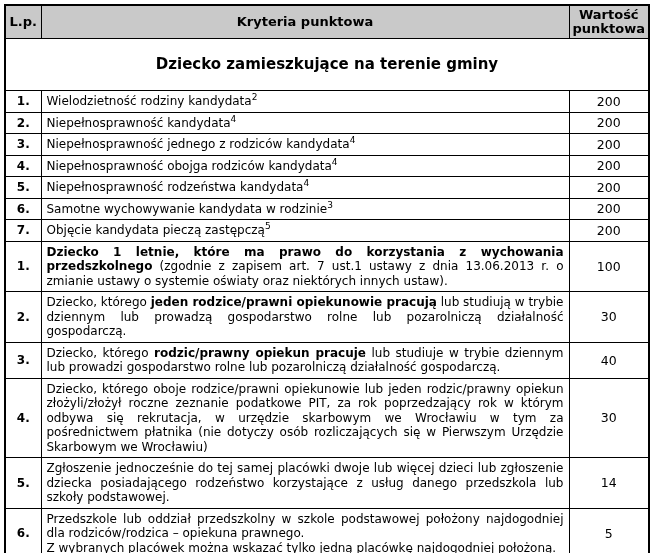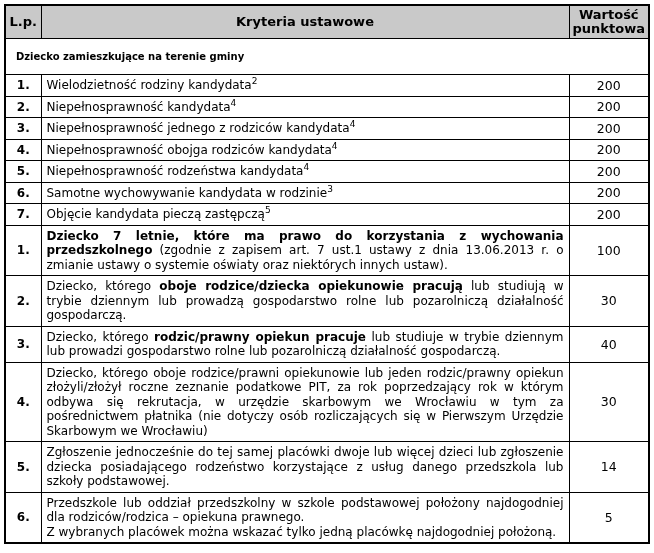--- a/index.html
+++ b/index.html
@@ -38,24 +38,25 @@
     font-weight: bold;
     font-size: 13px;
     line-height: 14px;
     vertical-align: middle;
     padding: 2px 1px;
     height: 29px;
     margin-top: 41px;
   }
   td.section {
     font-weight: bold;
-    font-size: 10px;
+    font-size: 15px;
     line-height: 15px;
+    text-align: center;
     vertical-align: middle;
-    padding: 10px;
+    padding: 18px;
     height: 20px;
     border-bottom-width: 2px;
   }
   td.section.shaded { background: var(--shade); }
   td.no {
     font-weight: bold;
     font-size: 12px;
     text-align: center;
     vertical-align: middle;
     padding: 2px;
@@ -86,21 +87,21 @@
 <div class="page">
   <table class="criteria">
     <colgroup>
       <col class="c-no">
       <col class="c-crit">
       <col class="c-pts">
     </colgroup>
     <thead>
       <tr>
         <th>L.p.</th>
-        <th>Kryteria ustawowe</th>
+        <th>Kryteria punktowa</th>
         <th>Wartość punktowa</th>
       </tr>
     </thead>
     <tbody>
         <tr>
           <td class="section" colspan="3">Dziecko zamieszkujące na terenie gminy</td>
         </tr>
         <tr>
           <td class="no">1.</td>
           <td class="crit">Wielodzietność rodziny kandydata<sup>2</sup></td>
@@ -131,26 +132,26 @@
           <td class="crit">Samotne wychowywanie kandydata w rodzinie<sup>3</sup></td>
           <td class="pts">200</td>
         </tr>
         <tr>
           <td class="no">7.</td>
           <td class="crit">Objęcie kandydata pieczą zastępczą<sup>5</sup></td>
           <td class="pts">200</td>
         </tr>
         <tr>
           <td class="no">1.</td>
-          <td class="crit"><b>Dziecko 7 letnie, które ma prawo do korzystania z wychowania przedszkolnego</b> (zgodnie z zapisem art. 7 ust.1 ustawy z dnia 13.06.2013 r. o zmianie ustawy o systemie oświaty oraz niektórych innych ustaw).</td>
+          <td class="crit"><b>Dziecko 1 letnie, które ma prawo do korzystania z wychowania przedszkolnego</b> (zgodnie z zapisem art. 7 ust.1 ustawy z dnia 13.06.2013 r. o zmianie ustawy o systemie oświaty oraz niektórych innych ustaw).</td>
           <td class="pts">100</td>
         </tr>
         <tr>
           <td class="no">2.</td>
-          <td class="crit">Dziecko, którego <b>oboje rodzice/dziecka opiekunowie pracują</b> lub studiują w trybie dziennym lub prowadzą gospodarstwo rolne lub pozarolniczą działalność gospodarczą.</td>
+          <td class="crit">Dziecko, którego <b>jeden rodzice/prawni opiekunowie pracują</b> lub studiują w trybie dziennym lub prowadzą gospodarstwo rolne lub pozarolniczą działalność gospodarczą.</td>
           <td class="pts">30</td>
         </tr>
         <tr>
           <td class="no">3.</td>
           <td class="crit">Dziecko, którego <b>rodzic/prawny opiekun pracuje</b> lub studiuje w trybie dziennym lub prowadzi gospodarstwo rolne lub pozarolniczą działalność gospodarczą.</td>
           <td class="pts">40</td>
         </tr>
         <tr>
           <td class="no">4.</td>
           <td class="crit">Dziecko, którego oboje rodzice/prawni opiekunowie lub jeden rodzic/prawny opiekun złożyli/złożył roczne zeznanie podatkowe PIT, za rok poprzedzający rok w którym odbywa się rekrutacja, w urzędzie skarbowym we Wrocławiu w tym za pośrednictwem płatnika (nie dotyczy osób rozliczających się w Pierwszym Urzędzie Skarbowym we Wrocławiu)</td>

